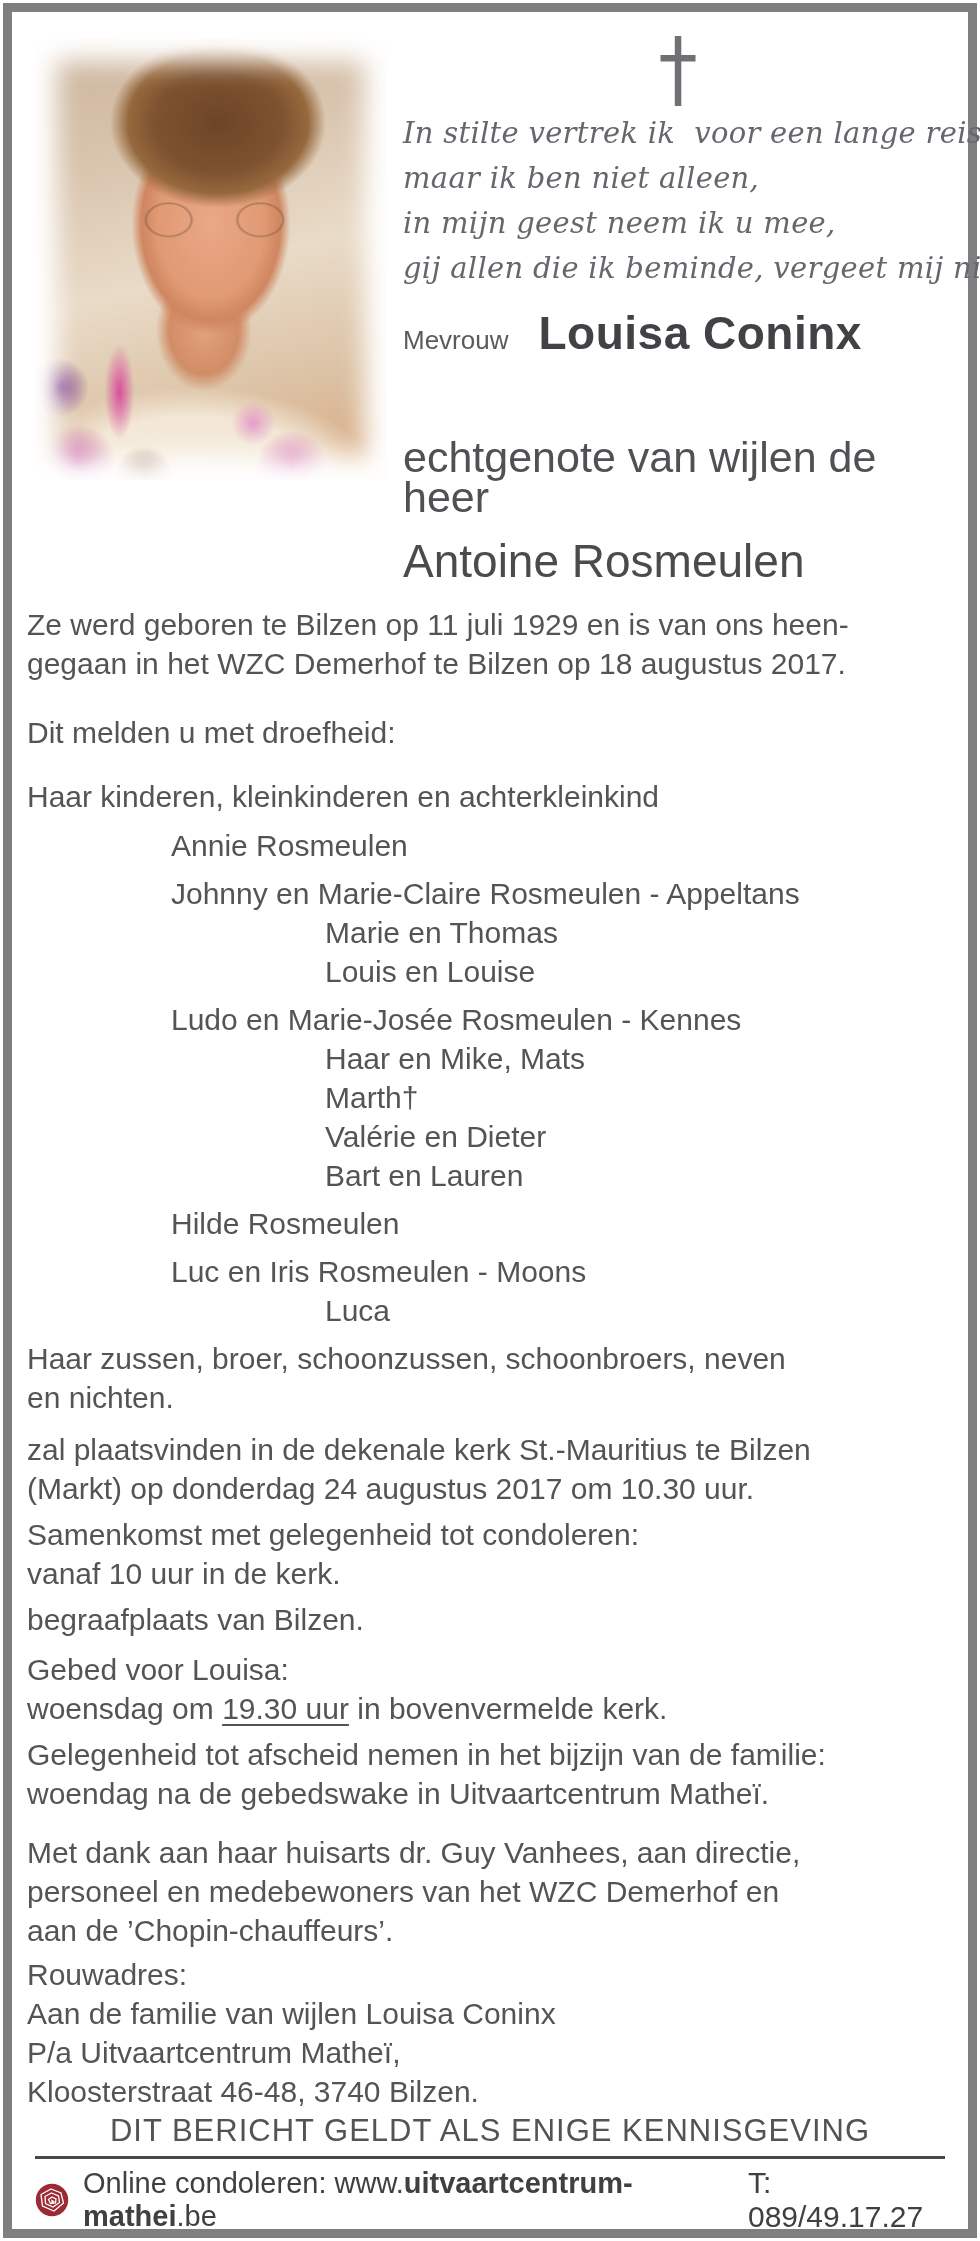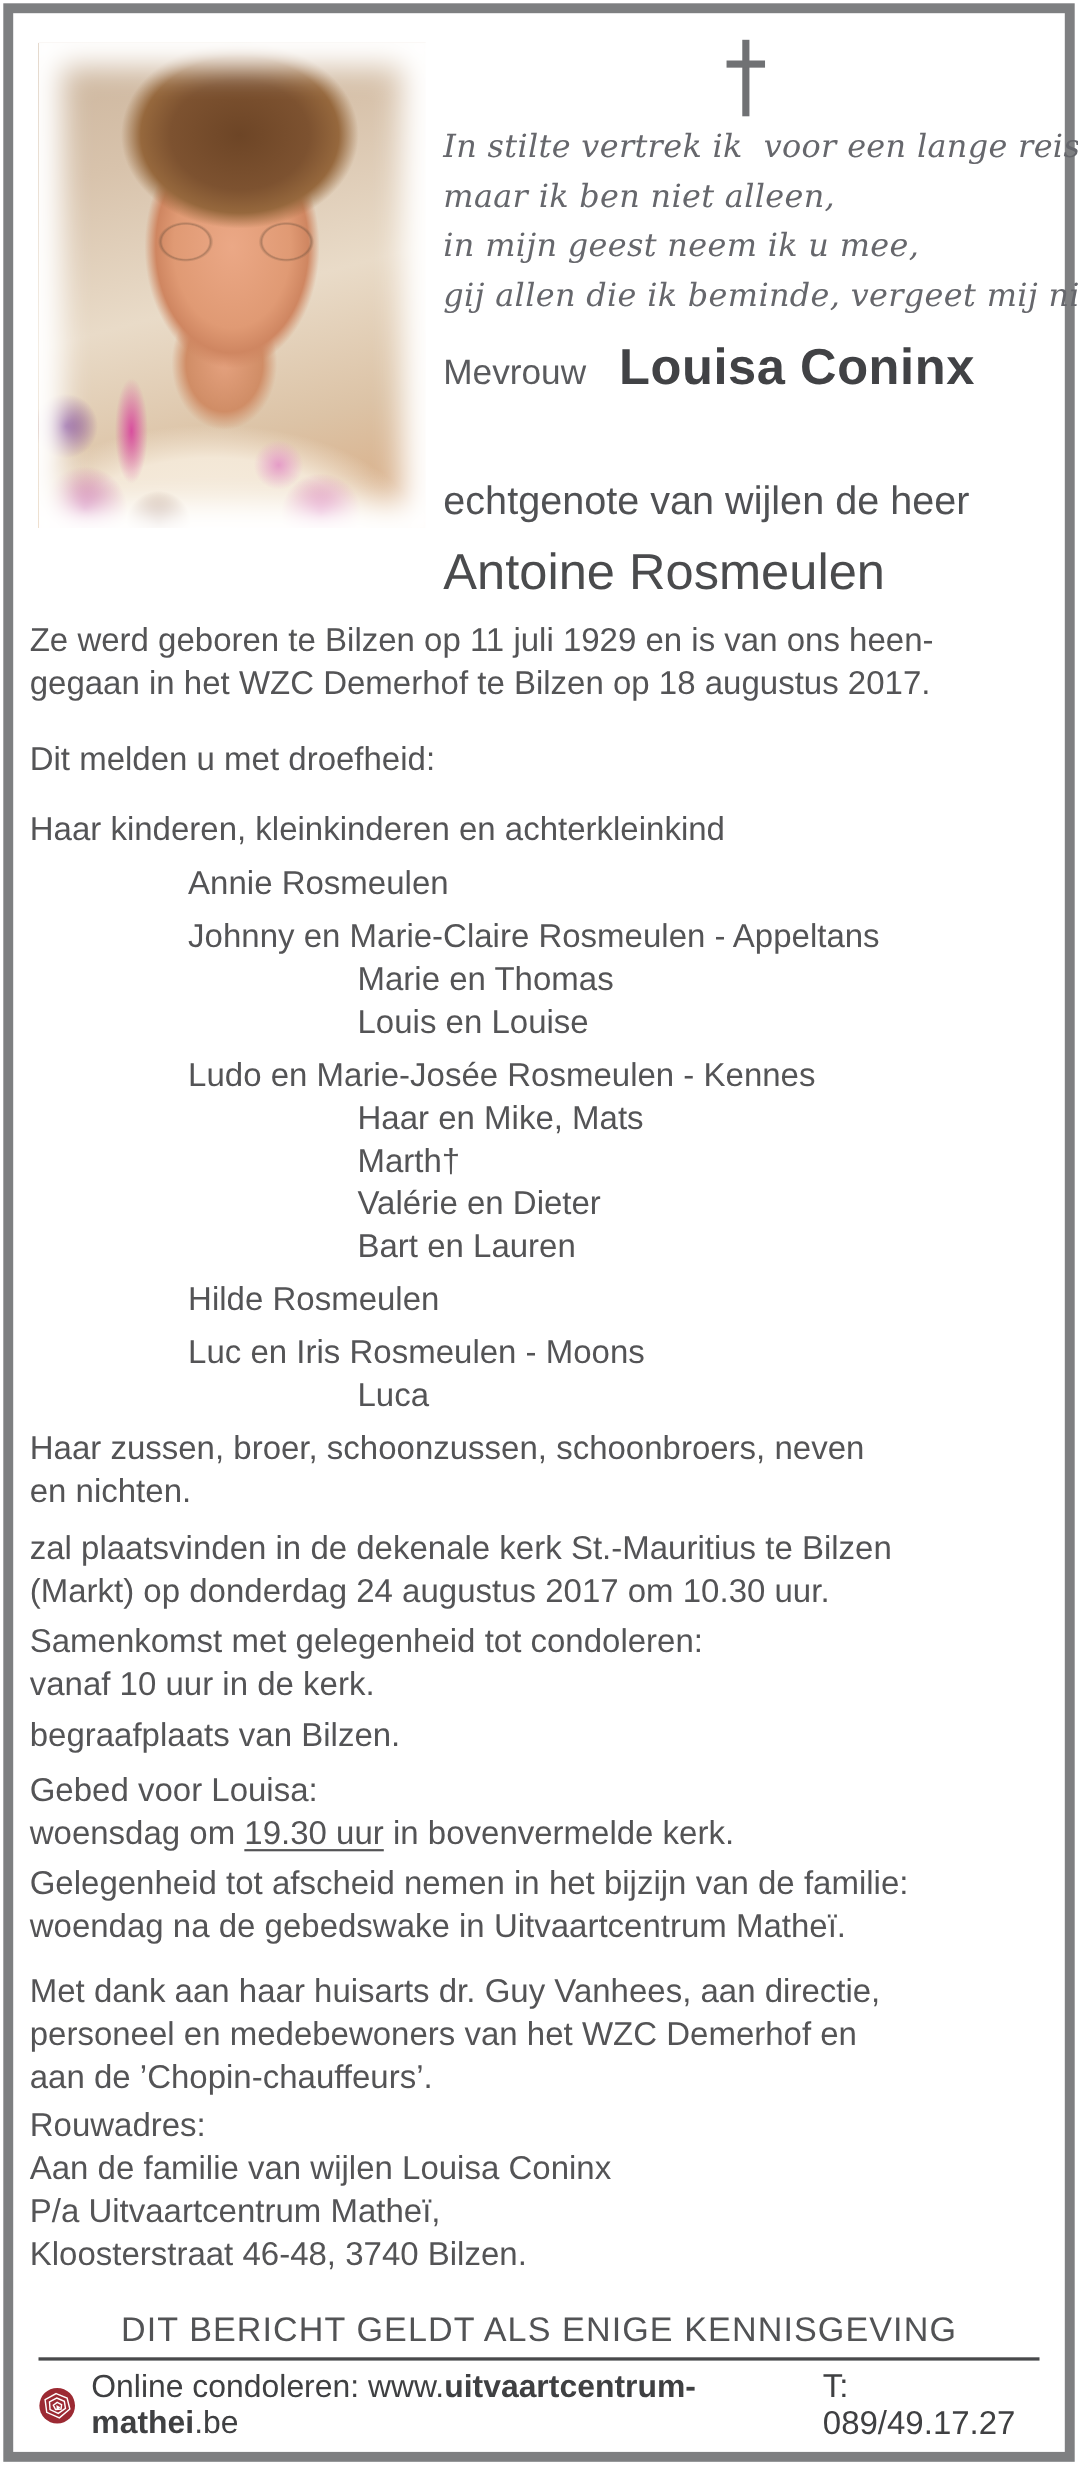--- a/index.html
+++ b/index.html
@@ -31,23 +31,23 @@
       radial-gradient(ellipse 230px 125px at 45% 102%, #f7efe2 0%, #f3e7d6 58%, rgba(243,231,214,0) 82%),
       linear-gradient(165deg,#cbb49c 0%,#d8c3ac 25%,#e9dbc8 52%,#dcc3a6 76%,#d8a87e 100%);
   }
   .photo::after{content:"";position:absolute;inset:0;box-shadow:inset 0 0 26px 22px #ffffff;}
   .right-col{flex:1;min-width:0;display:flex;flex-direction:column;}
   .cross-wrap{height:70px;text-align:center;}
   .poem{margin-top:5px;font-family:"DejaVu Serif",serif;font-style:italic;
         font-size:29px;line-height:45px;color:#66676c;letter-spacing:.3px;}
   .poem-line{white-space:pre;}
   .name-line{margin-top:11px;font-size:46px;line-height:62px;white-space:nowrap;}
-  .salutation{font-size:32px;color:#5a5b5e;margin-right:10px;}
+  .salutation{font-size:26px;color:#5a5b5e;margin-right:10px;}
   .deceased-name{font-weight:bold;color:#414245;letter-spacing:.5px;margin-left:20px;}
-  .relation{margin-top:66px;font-size:36px;line-height:40px;color:#505154;}
+  .relation{margin-top:66px;font-size:43px;line-height:40px;color:#505154;}
   .spouse{margin-top:14px;font-size:46px;line-height:60px;color:#4a4b4d;}
   
   .body-text{font-size:30px;line-height:39px;color:#545456;}
   .intro{margin-top:14px;}
   .melding{margin-top:30px;}
   .family-header{margin-top:25px;}
   .fam{padding-left:144px;}
   .fam.level2{padding-left:298px;}
   .fam.first{margin-top:10px;}
   .fam.group-start{margin-top:9px;}

